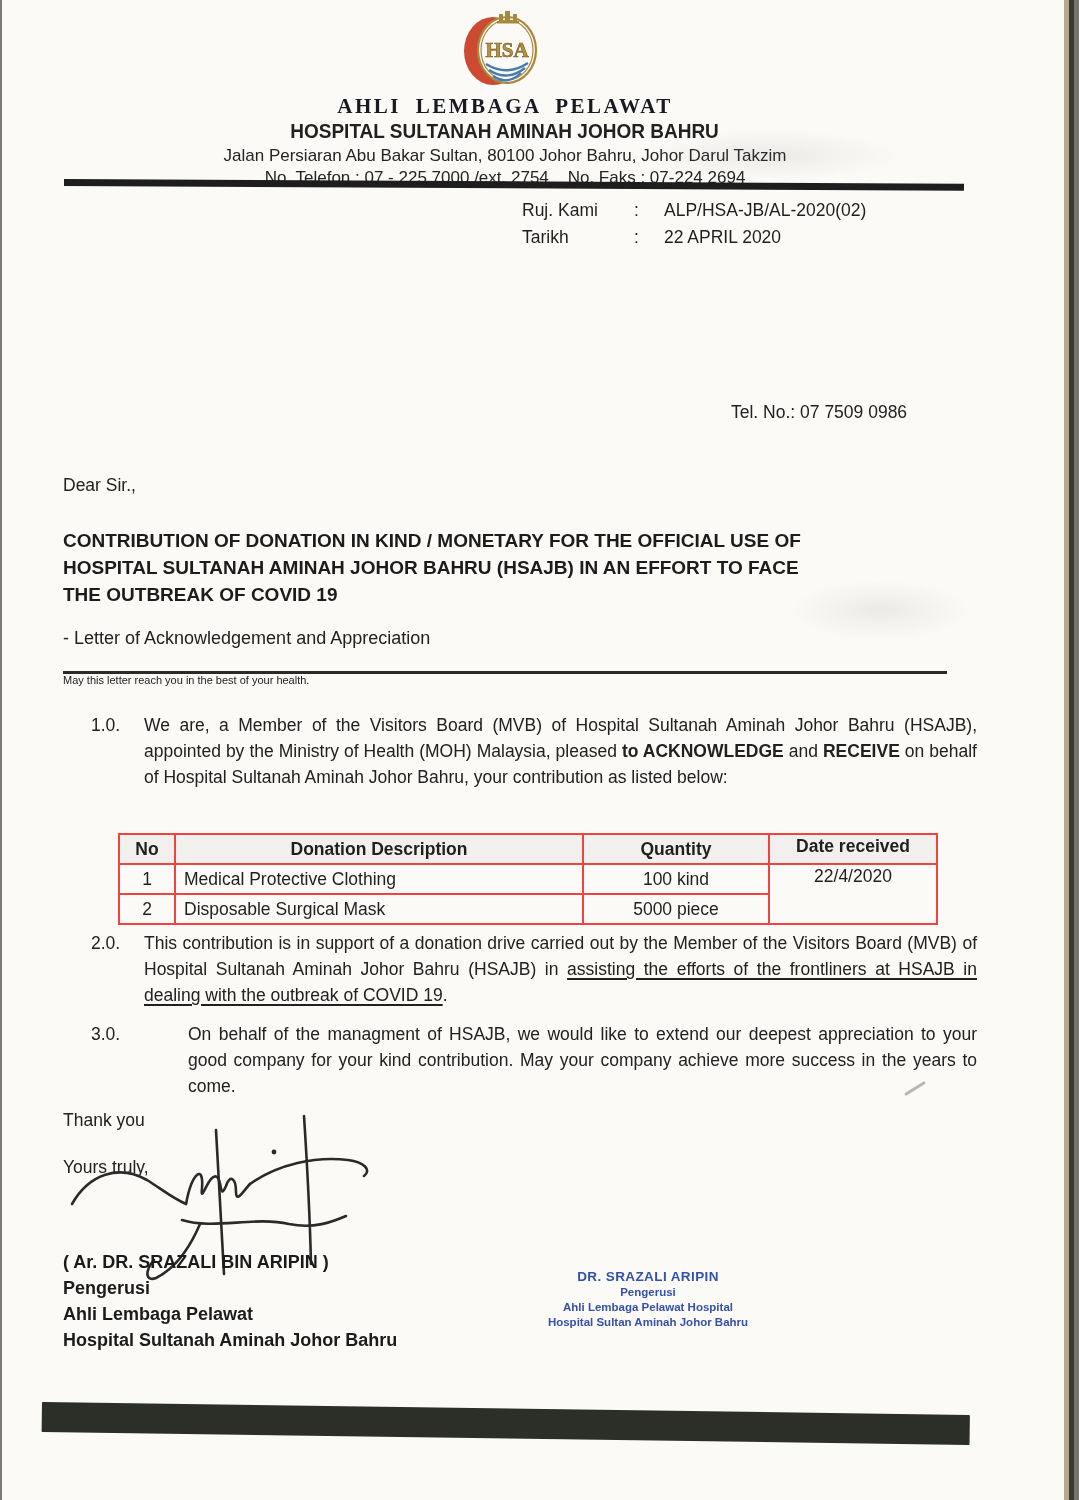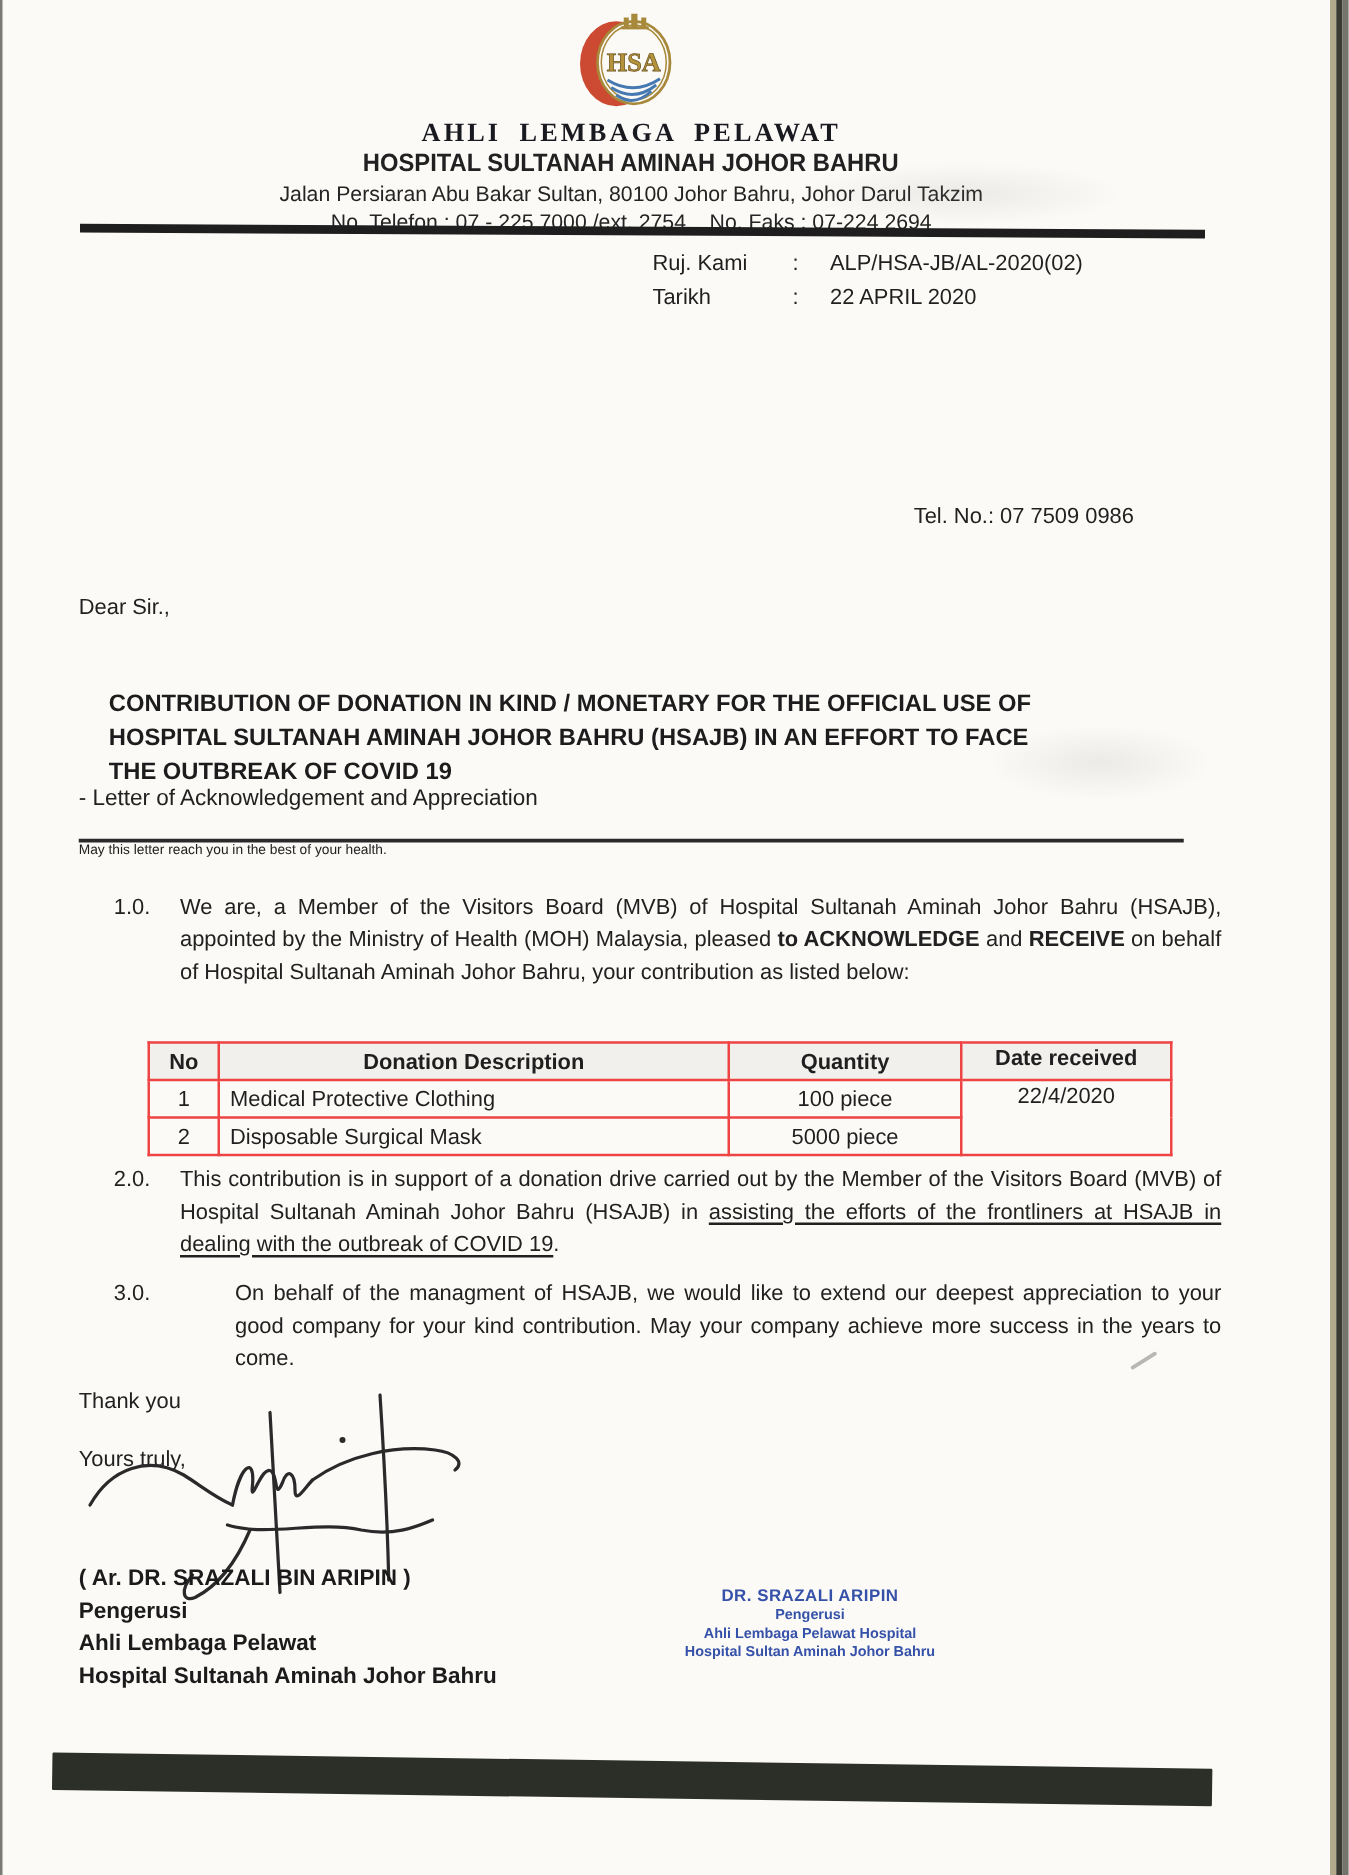--- a/index.html
+++ b/index.html
@@ -22,21 +22,21 @@
   .ref-label{width:112px;}
   .ref-colon{width:30px;}
 
   
   .recipient{position:absolute;left:63px;top:274px;font-size:17.5px;line-height:25.5px;}
   .recipient .bold-line{font-weight:bold;font-size:18px;line-height:27px;}
   .tel{position:absolute;left:731px;top:402px;font-size:17.5px;}
 
   .salutation{position:absolute;left:63px;top:475px;font-size:17.5px;}
 
-  .subject{position:absolute;left:63px;top:550px;width:886px;font-weight:bold;font-size:19px;line-height:27px;color:#1c1c1c;margin-left:24px;}
+  .subject{position:absolute;left:63px;top:527px;width:886px;font-weight:bold;font-size:19px;line-height:27px;color:#1c1c1c;}
   .subtitle-wrap{position:absolute;left:63px;top:628px;width:884px;border-bottom:3px solid #2a2a2a;padding-bottom:22px;font-size:18px;}
   .opening{position:absolute;left:63px;top:674px;font-size:11px;}
 
   
   .para{position:absolute;left:63px;width:886px;display:flex;font-size:17.5px;line-height:26px;margin-left:28px;}
   .para-num{width:53px;flex:none;}
   .para-text{flex:1;text-align:justify;}
   .para-text b{font-weight:bold;}
   .u-run{text-decoration:underline;text-decoration-thickness:2px;text-underline-offset:3px;}
   #para1{top:712px;}
@@ -146,21 +146,21 @@
         <th class="col-no">No</th>
         <th class="col-desc">Donation Description</th>
         <th class="col-qty">Quantity</th>
         <th class="col-date">Date received</th>
       </tr>
     </thead>
     <tbody>
       <tr>
         <td class="col-no">1</td>
         <td class="col-desc">Medical Protective Clothing</td>
-        <td class="col-qty">100 piece</td>
+        <td class="col-qty">100 kind</td>
         <td class="col-date" rowspan="2">22/4/2020</td>
       </tr>
       <tr>
         <td class="col-no">2</td>
         <td class="col-desc">Disposable Surgical Mask</td>
         <td class="col-qty">5000 piece</td>
       </tr>
     </tbody>
   </table>
 

